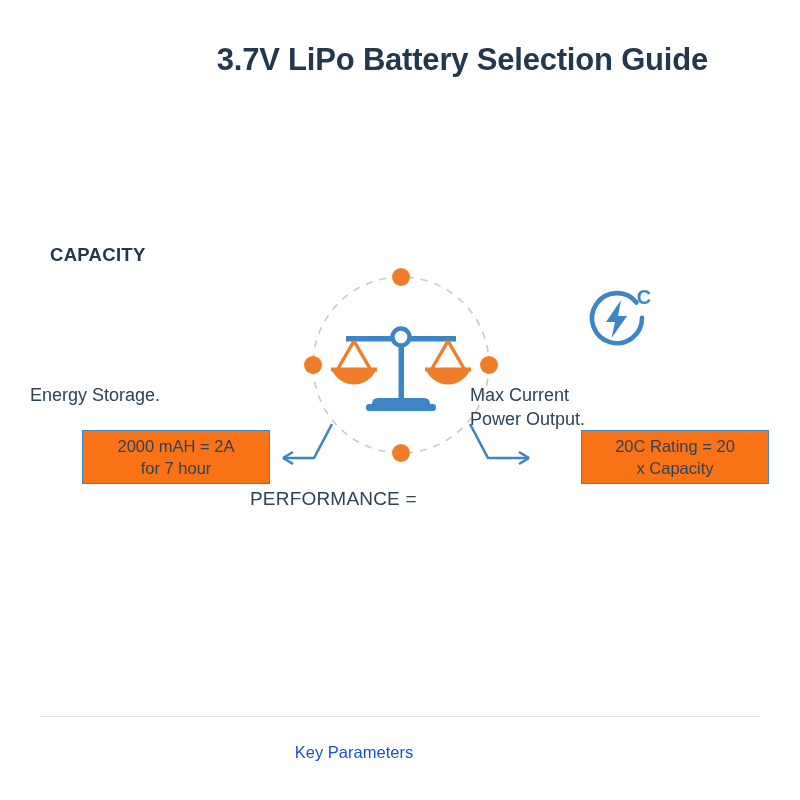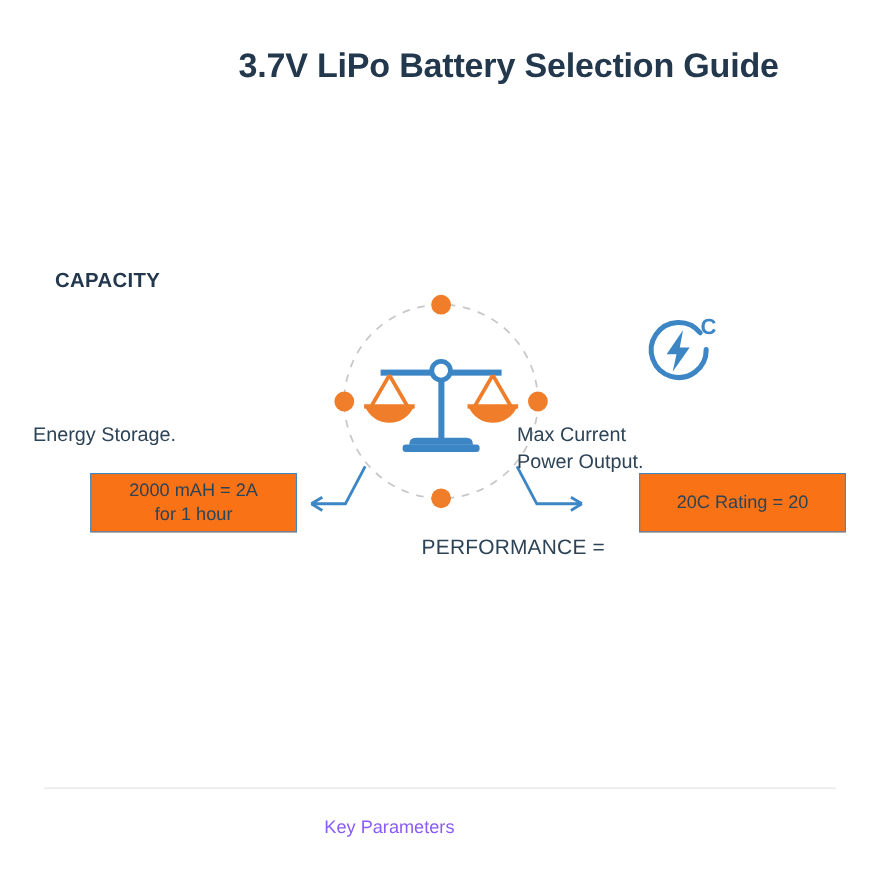--- a/index.html
+++ b/index.html
@@ -92,21 +92,21 @@
   }
   .formula-box.left  { left: 82px; }
   .formula-box.right { left: 541px; margin-left: 40px; }
 
   
   .center-caption {
     position: absolute;
     top: 486px;
     left: 250px;
     width: 300px;
-    text-align: right;
+    text-align: left;
     font-size: 19px;
     line-height: 26px;
     color: #2d4356;
     letter-spacing: 0.2px;
   }
 
   
   .overlay {
     position: absolute;
     left: 0;
@@ -125,21 +125,21 @@
     height: 1px;
     background: #e2e2e2;
   }
   .footer-label {
     position: absolute;
     top: 743px;
     left: 0;
     width: 708px;
     text-align: center;
     font-size: 16.5px;
-    color: #8b5cf6;
+    color: #1d4ed8;
   }
 </style>
 </head>
 <body>
 
 <div class="card">
 
   <div class="title">3.7V LiPo Battery Selection Guide</div>
 
   <div class="col-heading left">CAPACITY</div>
@@ -198,26 +198,27 @@
     <div>Energy Storage.</div>
   </div>
   <div class="desc right">
     <div>Max Current</div>
     <div>Power Output.</div>
   </div>
 
   <div class="formula-box left">
     <div>
       <div>2000 mAH = 2A</div>
-      <div>for 1 hour</div>
+      <div>for 7 hour</div>
     </div>
   </div>
   <div class="formula-box right">
     <div>
       <div>20C Rating = 20</div>
+      <div>x Capacity</div>
     </div>
   </div>
 
   <div class="center-caption">
     <div>PERFORMANCE =</div>
   </div>
 
   <div class="footer-divider"></div>
   <div class="footer-label">Key Parameters</div>
 

